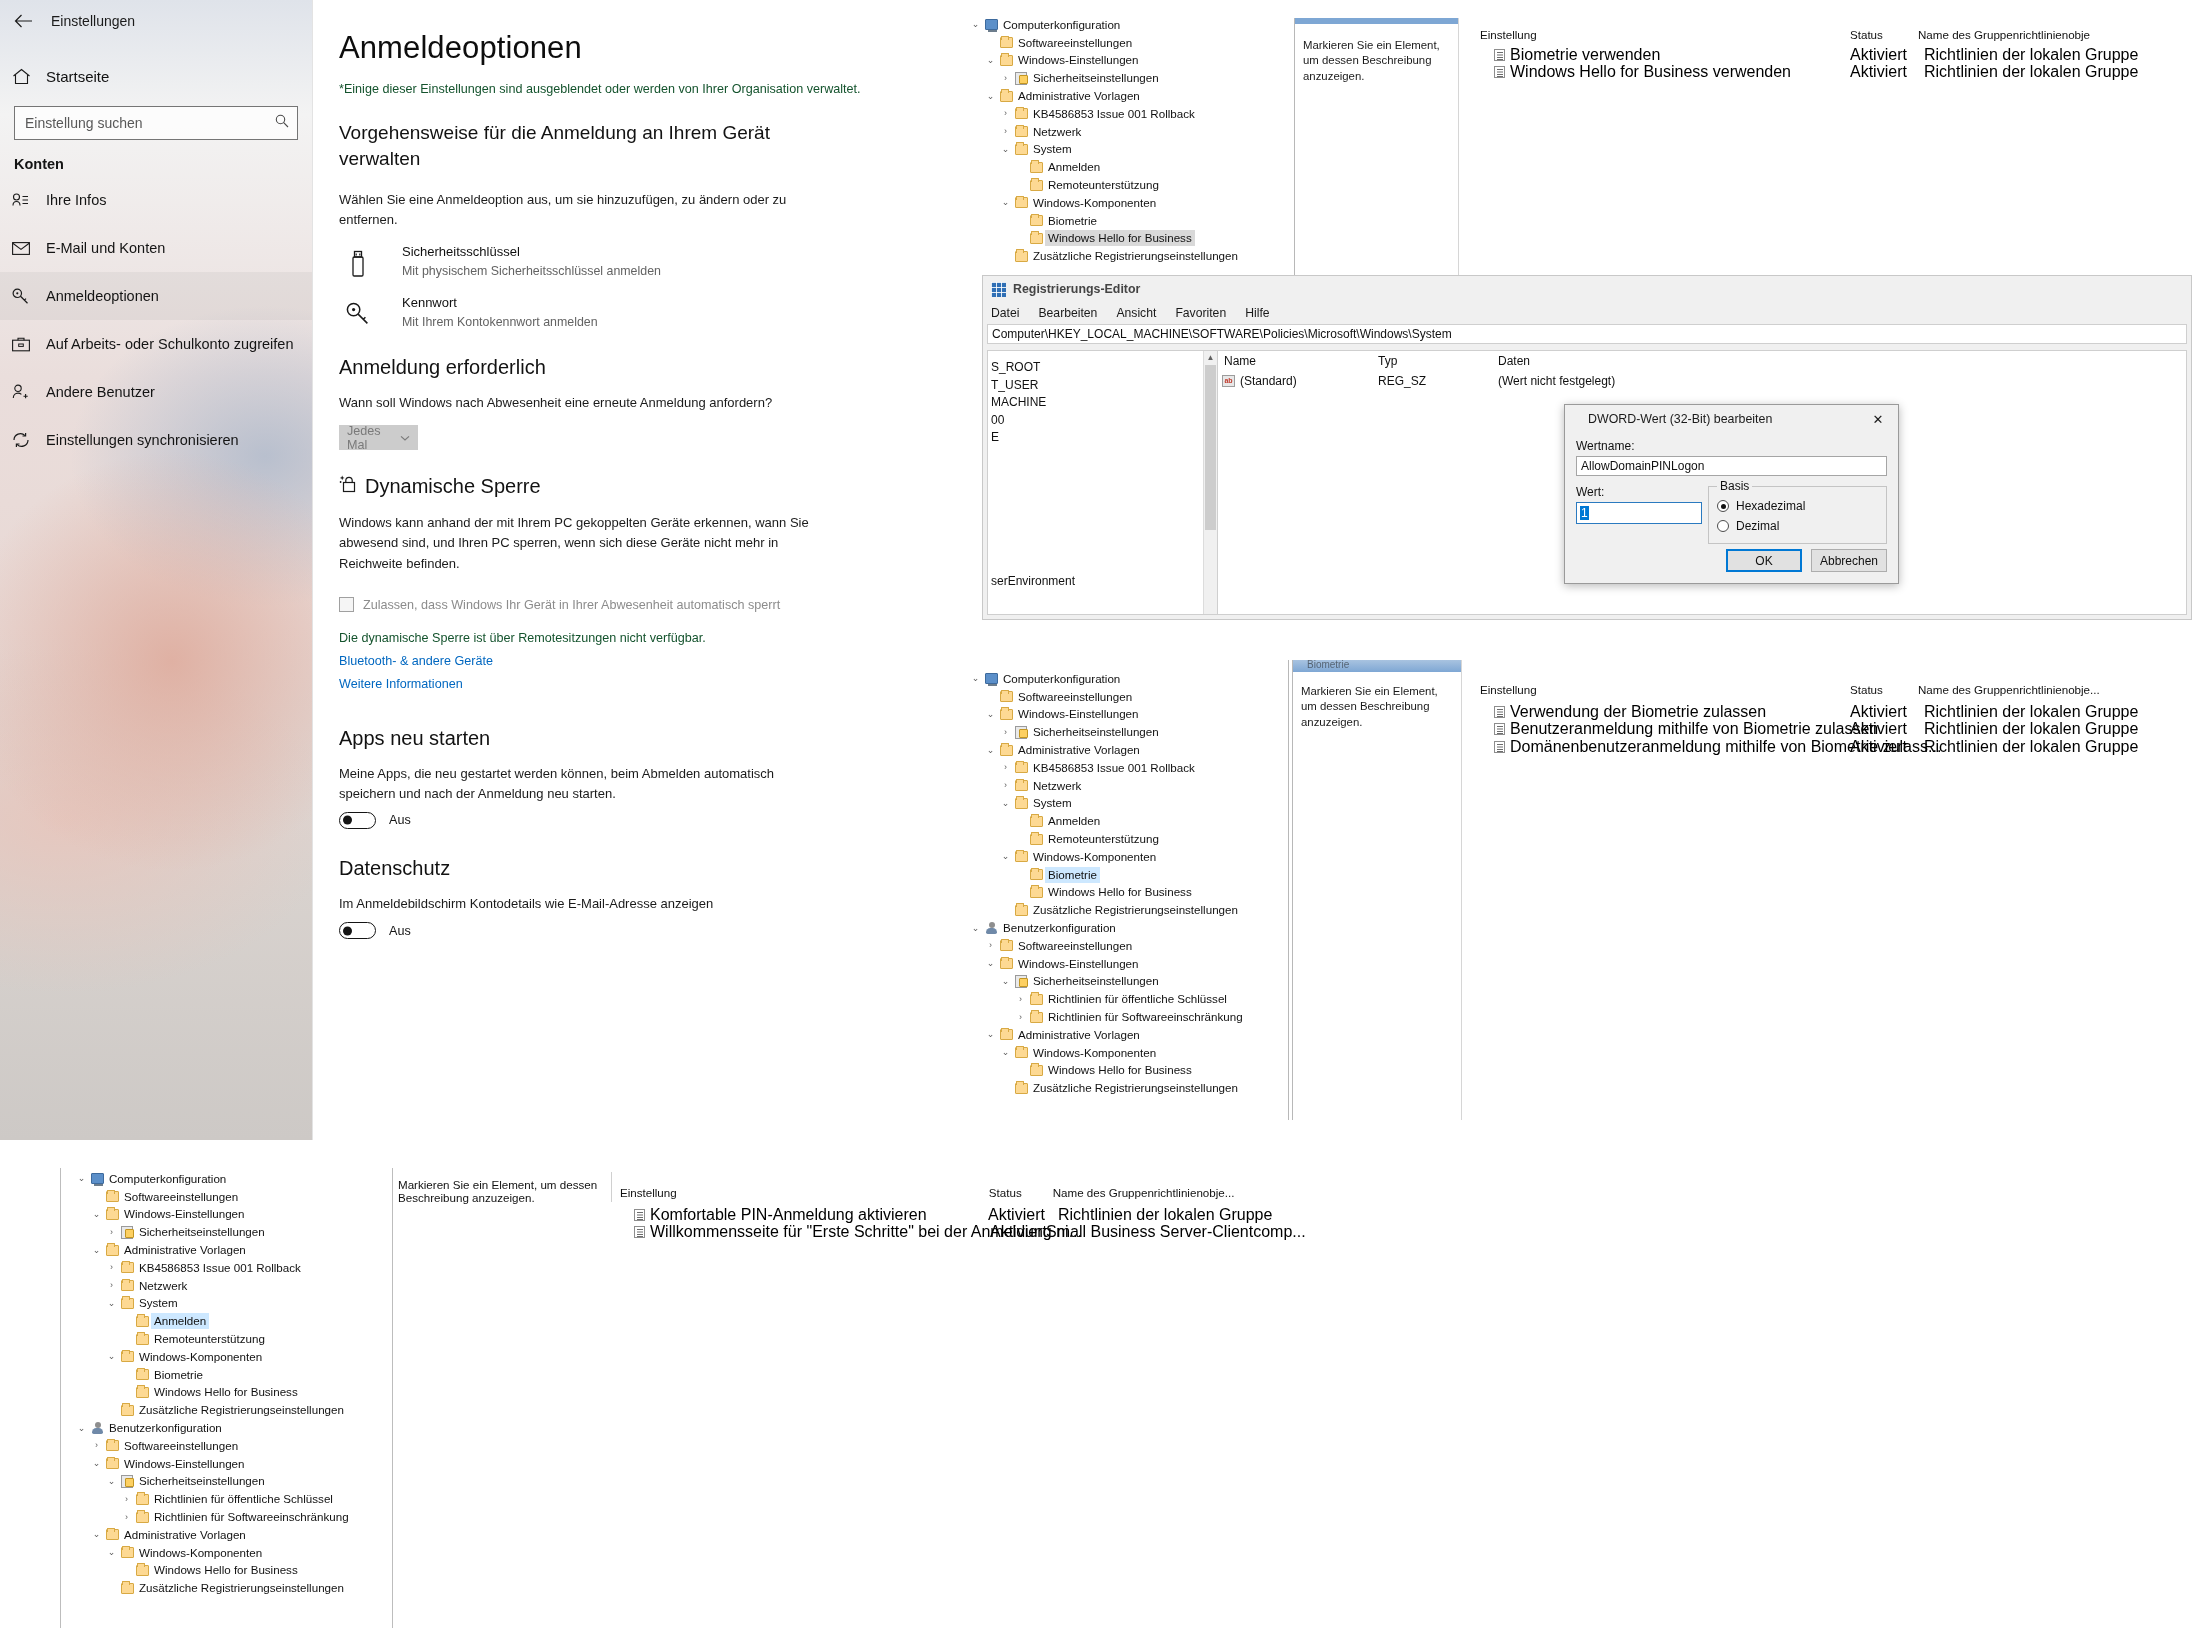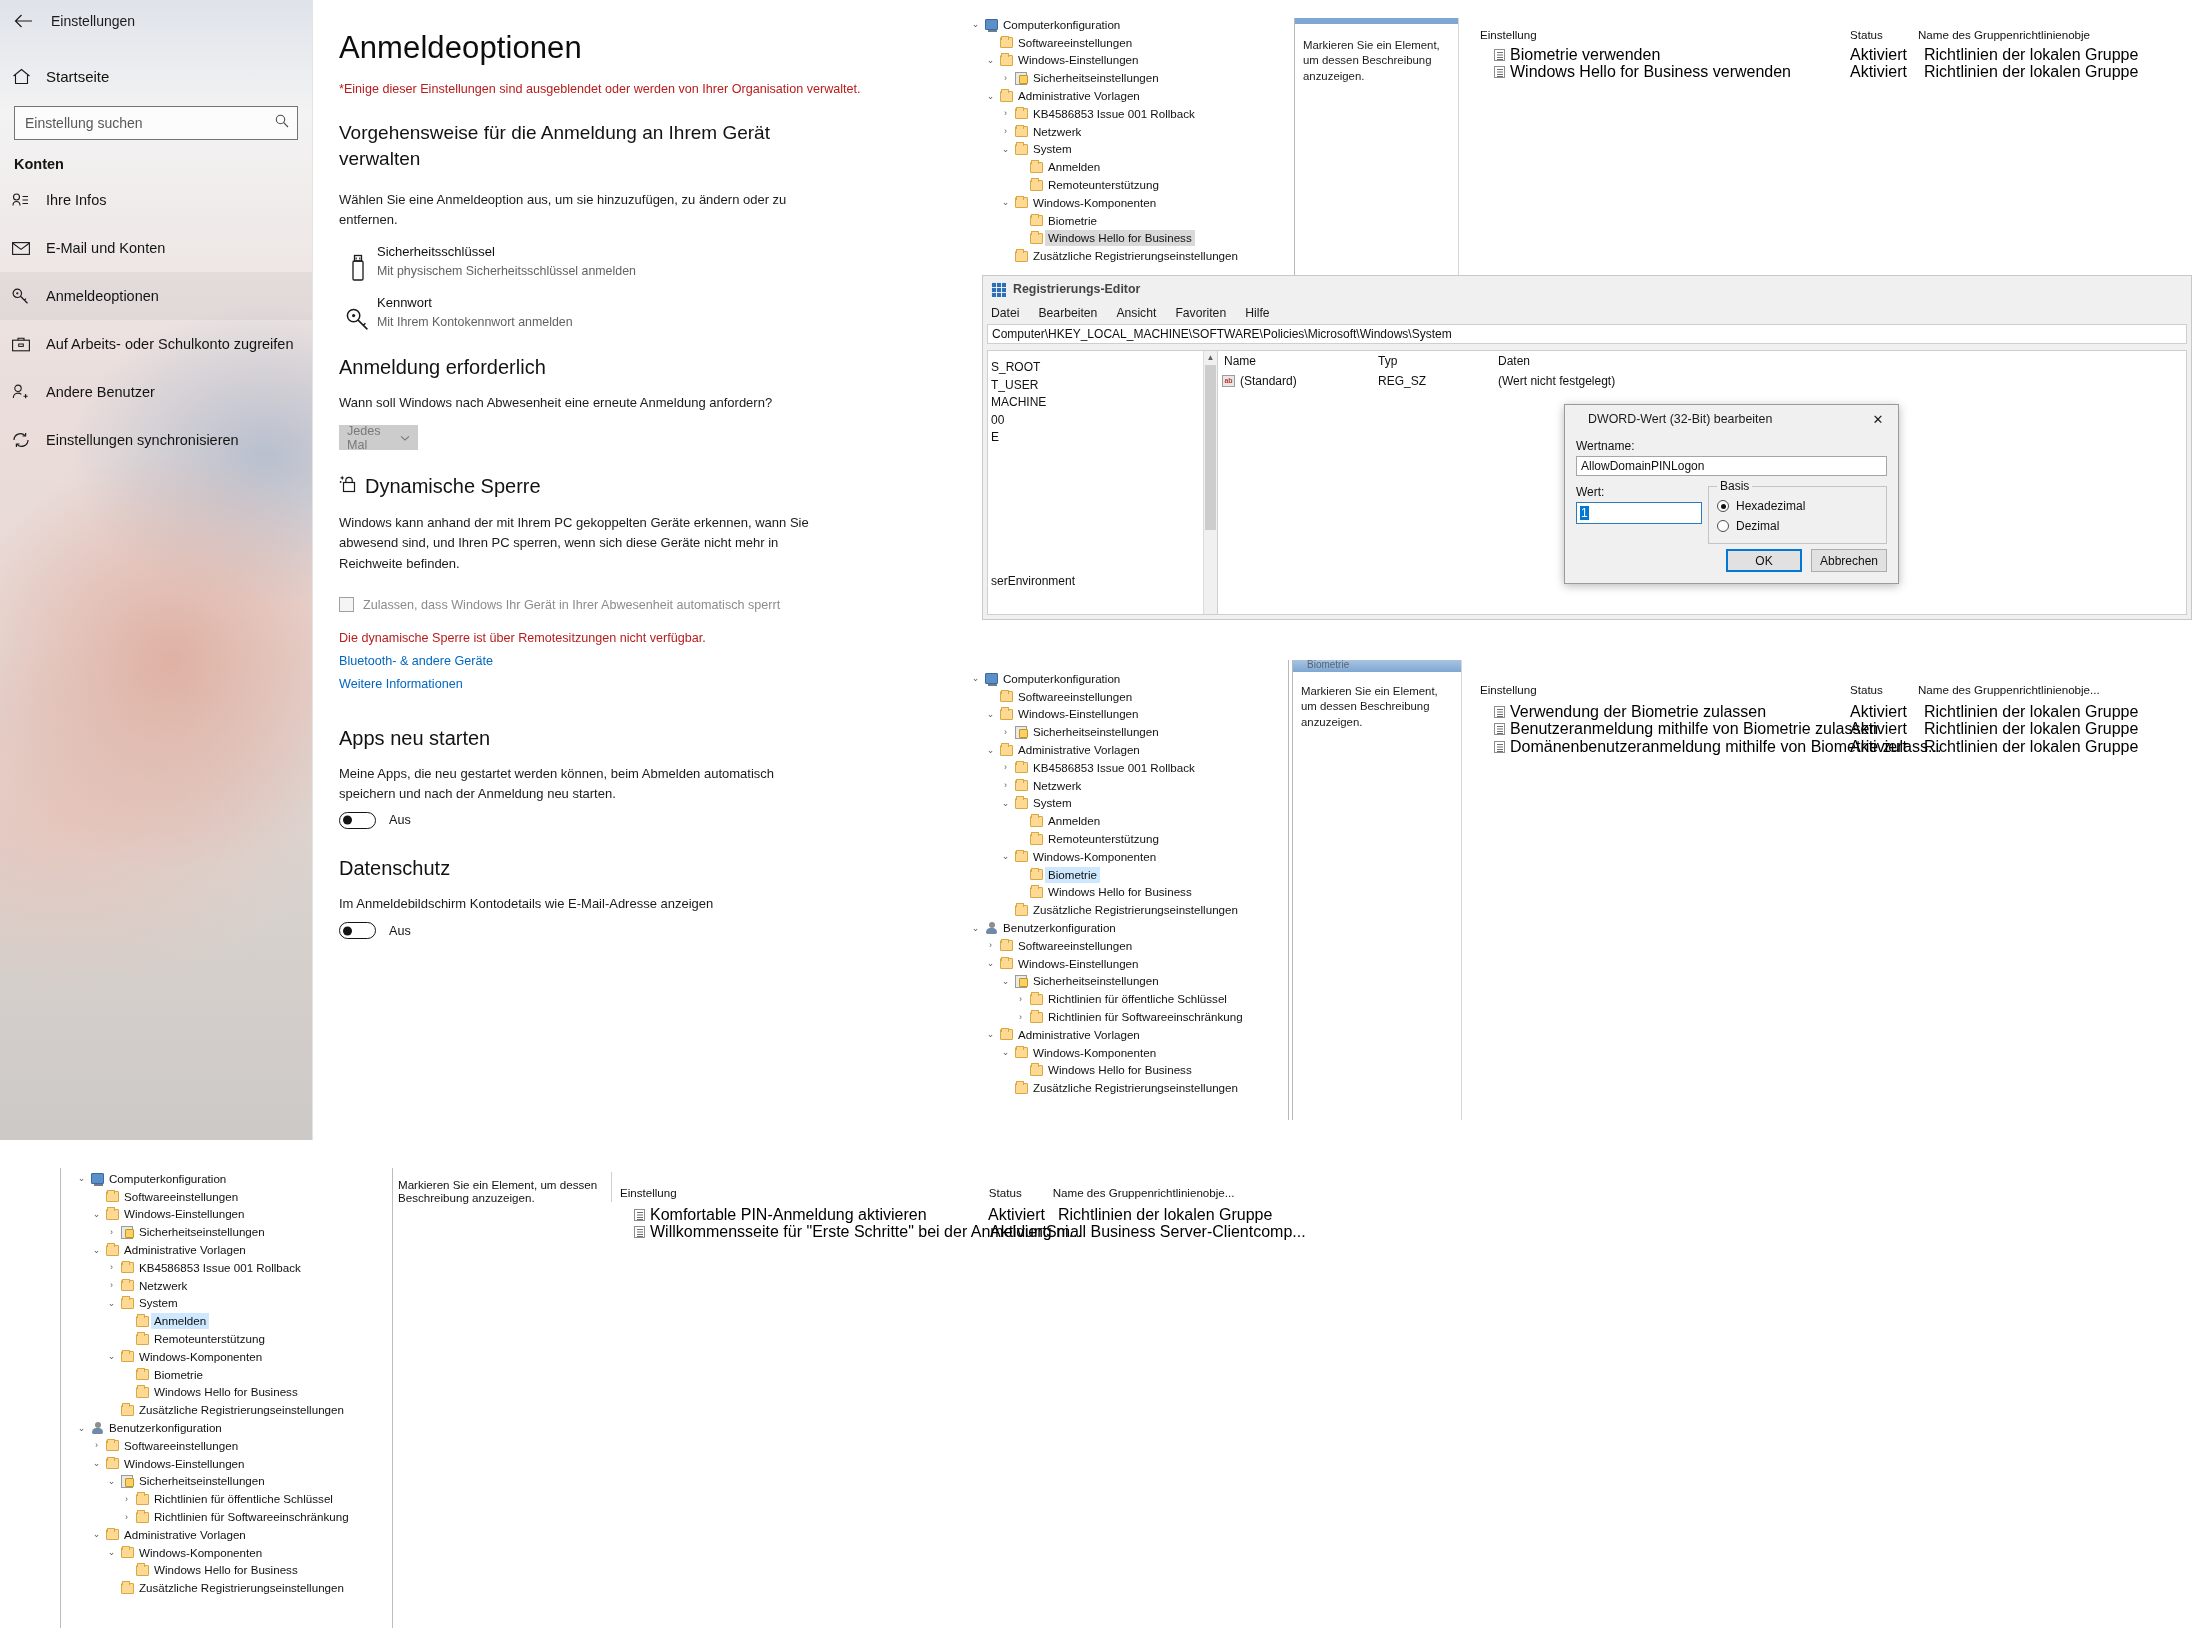--- a/index.html
+++ b/index.html
@@ -55,24 +55,24 @@
   .sb-item .ic { width:34px; flex:0 0 34px; display:flex; align-items:center; justify-content:flex-start; color:#1a1a1a; }
   .sb-item .lb { font-size:14.5px; color:#141414; }
   .sb-item.active { background:rgba(0,0,0,.045); }
 
   
   #settings-content {
     position:absolute; left:313px; top:0; right:0; bottom:0;
     background:#ffffff; padding:30px 40px 0 26px; overflow:hidden;
   }
   .pg-title { font-size:31px; font-weight:300; color:#0d0d0d; margin:0 0 16px 0; letter-spacing:.1px;}
-  .warn-red { color:#b91c1c; font-size:12.6px; margin-bottom:24px; }
+  .warn-red { color:#14532d; font-size:12.6px; margin-bottom:24px; }
   .h2 { font-size:19px; font-weight:400; color:#121212; line-height:1.36; margin:0 0 18px 0; max-width:460px;}
   .p-body { font-size:13px; color:#1b1b1b; line-height:1.55; max-width:470px; margin:0 0 14px 0; }
-  .opt-row { display:flex; align-items:flex-end; margin:6px 0 14px 0; }
+  .opt-row { display:flex; align-items:center; margin:6px 0 14px 0;gap:25px; }
   .opt-icon { width:38px; flex:0 0 38px; display:flex; align-items:center; justify-content:center; padding-top:2px;}
   .opt-txt .t1 { font-size:13px; color:#101010; line-height:1.3; }
   .opt-txt .t2 { font-size:12.4px; color:#636363; line-height:1.45; margin-top:2px;}
   .h3 { font-size:20px; font-weight:400; color:#121212; margin:24px 0 14px 0; }
   .h3-lock { display:flex; align-items:center; gap:7px; }
   .dropdown-disabled {
     display:inline-flex; align-items:center; justify-content:space-between;
     background:#cccccc; color:#7a7a7a; font-size:12.6px;
     height:25px; width:79px; padding:0 8px; margin-top:2px;
   }

